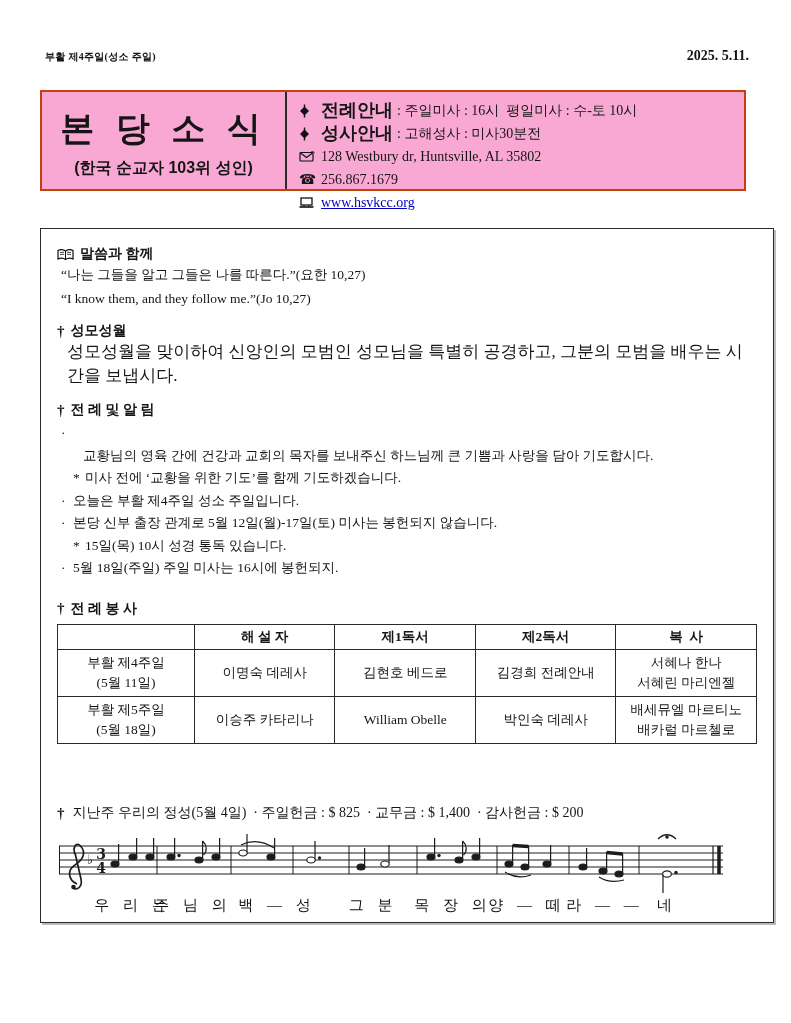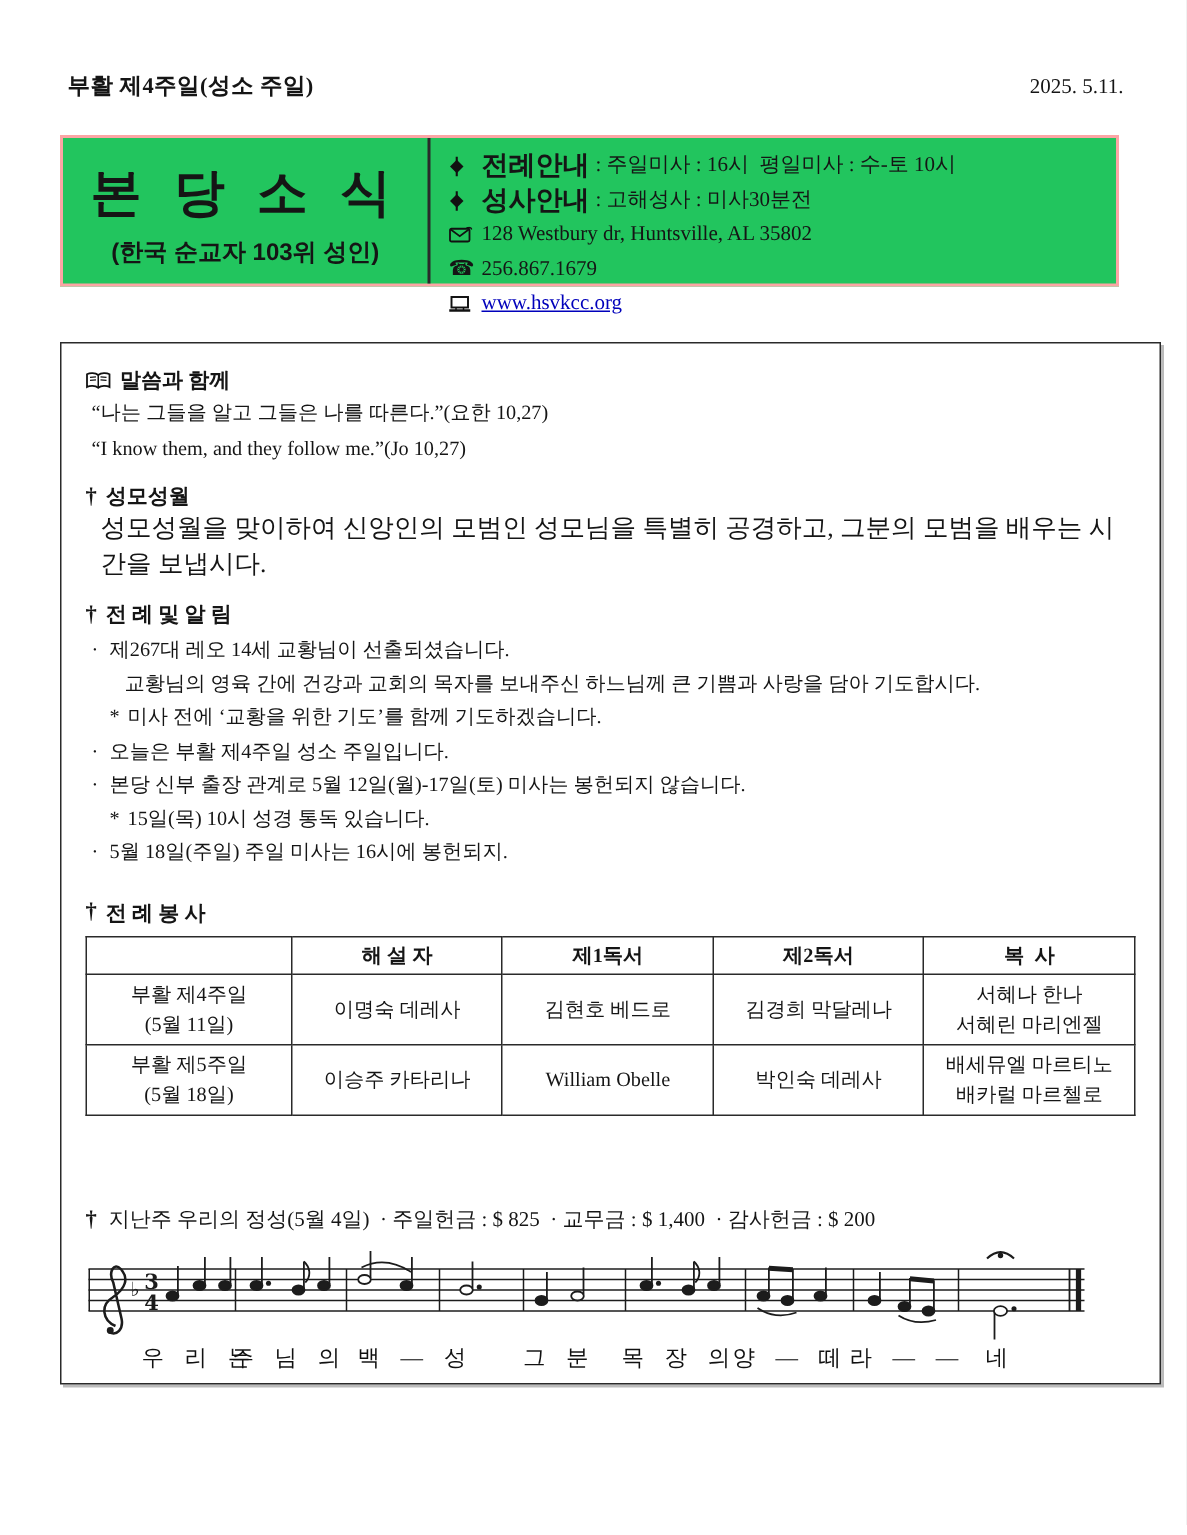--- a/index.html
+++ b/index.html
@@ -5,27 +5,27 @@
   html,body{margin:0;padding:0;background:#e8e8e8;}
   .page{
     position:relative;width:791px;height:1023px;background:#ffffff;
     font-family:"Liberation Serif","DejaVu Serif",serif;color:#151515;
     overflow:hidden;margin:0 auto;
   }
   .keep{white-space:pre-wrap;}
 
   
   .runhead{position:absolute;top:48px;left:45px;right:42px;display:flex;justify-content:space-between;align-items:baseline;}
-  .runhead .left{font-size:15px;font-weight:700;letter-spacing:.3px;}
-  .runhead .right{font-size:14px;font-weight:400;}
+  .runhead .left{font-size:10px;font-weight:700;letter-spacing:.3px;}
+  .runhead .right{font-size:14px;font-weight:700;}
 
   
   .masthead{
     position:absolute;left:40px;top:90px;width:706px;height:101px;
-    border:2px solid #fca5a5;display:flex;box-sizing:border-box;background:#22c55e;
+    border:2px solid #c2410c;display:flex;box-sizing:border-box;background:#f9a8d4;
   }
   .mast-left{
     width:245px;border-right:2px solid #2a2a2a;box-sizing:border-box;
     display:flex;flex-direction:column;align-items:center;justify-content:space-between;
     padding:12px 4px 10px 4px;
   }
   .mast-title{
     font-family:"Liberation Sans","DejaVu Sans",sans-serif;
     font-size:34px;font-weight:800;letter-spacing:6px;white-space:nowrap;margin-top:2px;
   }
@@ -173,21 +173,20 @@
     </div>
 
     <div class="sec" style="margin-top:13px;">
       <div class="sec-title">
         <span class="dagger">†</span>
         <span>전 례 및 알 림</span>
       </div>
       <div style="margin-top:3px;">
         <div class="notice-line">
           <span class="bul">·</span>
-          <span class="keep">제267대 레오 14세 교황님이 선출되셨습니다.</span>
         </div>
         <div class="notice-line cont">
           <span class="bul"></span>
           <span class="keep">교황님의 영육 간에 건강과 교회의 목자를 보내주신 하느님께 큰 기쁨과 사랑을 담아 기도합시다.</span>
         </div>
         <div class="notice-line sub">
           <span class="bul">*</span>
           <span class="keep">미사 전에 ‘교황을 위한 기도’를 함께 기도하겠습니다.</span>
         </div>
         <div class="notice-line">
@@ -230,21 +229,21 @@
             <th>제2독서</th>
             <th>복  사</th>
           </tr>
         </thead>
         <tbody>
           <tr>
             <td>부활 제4주일
 (5월 11일)</td>
             <td>이명숙 데레사</td>
             <td>김현호 베드로</td>
-            <td>김경희 막달레나</td>
+            <td>김경희 전례안내</td>
             <td>서혜나 한나
 서혜린 마리엔젤</td>
           </tr>
           <tr>
             <td>부활 제5주일
 (5월 18일)</td>
             <td>이승주 카타리나</td>
             <td>William Obelle</td>
             <td>박인숙 데레사</td>
             <td>배세뮤엘 마르티노

